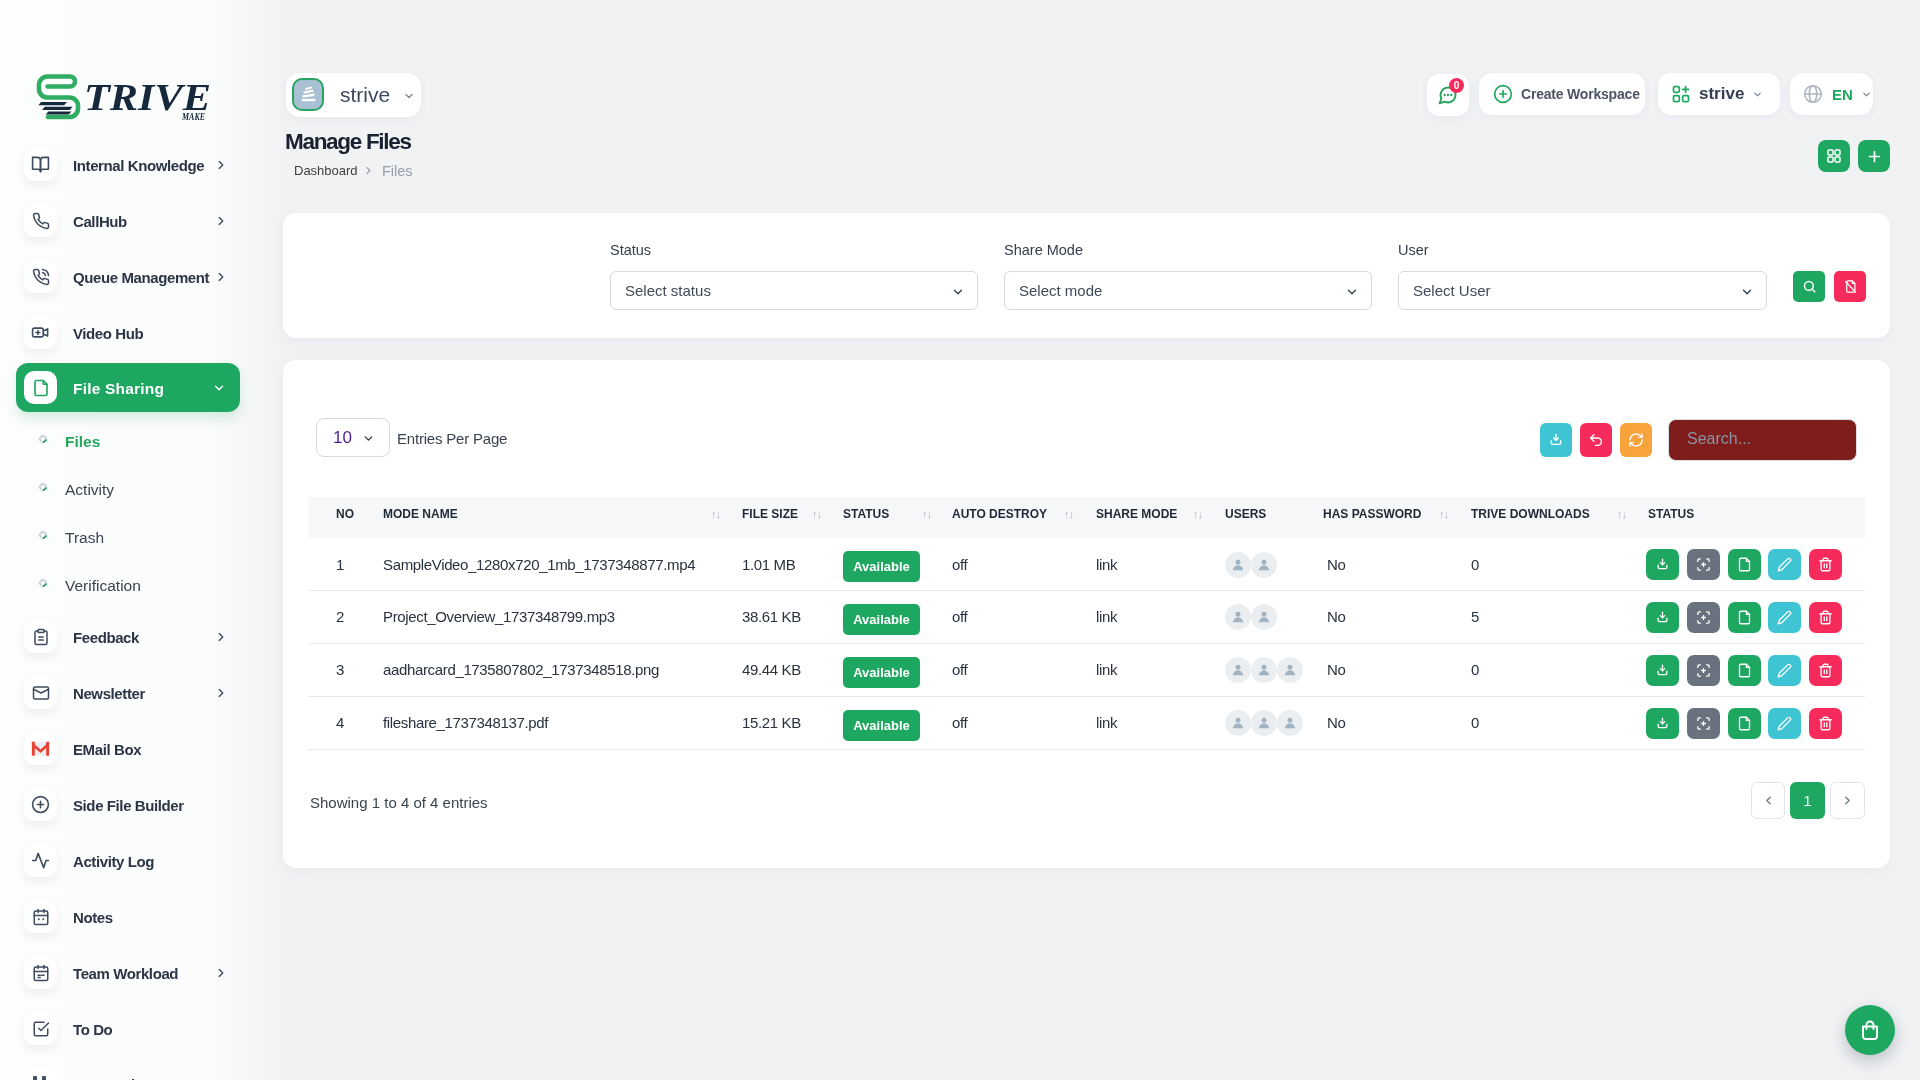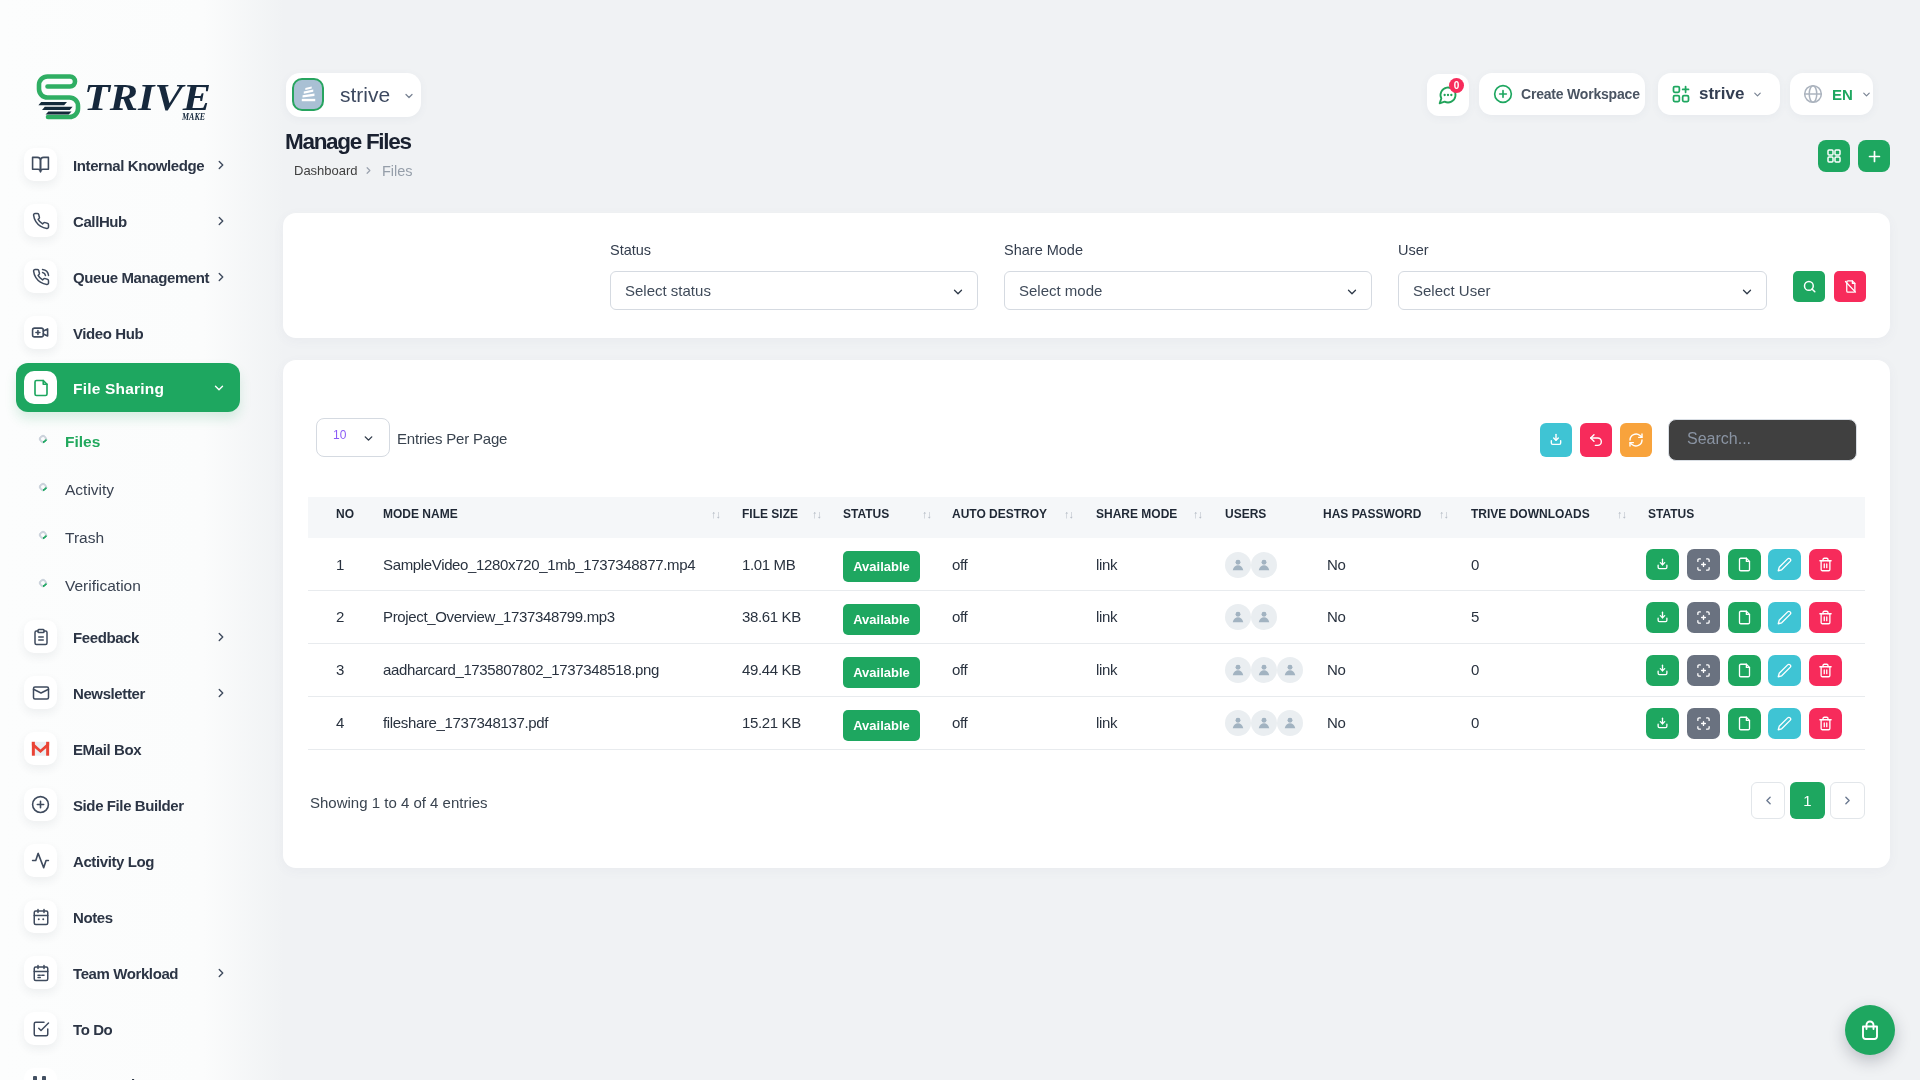--- a/index.html
+++ b/index.html
@@ -300,21 +300,21 @@
         <path d="M15 3H8a2 2 0 0 0-2 2v14a2 2 0 0 0 2 2h9a2 2 0 0 0 2-2V7z"></path>
         <path d="M15 3v4h4"></path>
         <path d="m4 4 16 17"></path>
       </svg>
 </div>
 </div>
 
 <div class="card" style="left:283px;top:360px;width:1607px;height:508px"></div>
 <div id="table">
 <div class="abs" style="left:316px;top:418px;width:74px;height:39px;border:1px solid #d5dae1;border-radius:8px;background:#fff">
-  <div style="position:absolute;left:16px;top:9px;font-size:12px;color:#8b5cf6">10</div>
+  <div style="position:absolute;left:16px;top:9px;font-size:17px;color:#4c1d95">10</div>
   <svg style="position:absolute;right:14px;top:13px" width="13" height="13" viewBox="0 0 24 24" fill="none" stroke="#2f3a49" stroke-width="2.6" stroke-linecap="round" stroke-linejoin="round">
         <polyline points="6 9 12 15 18 9"></polyline>
       </svg>
 </div>
 <div class="abs" style="left:397px;top:430px;font-size:15px;letter-spacing:-0.2px;color:#39434f">Entries Per Page</div>
 
 <div class="btn" style="left:1540px;top:423px;width:32px;height:34px;border-radius:6px;background:#3fc4d4">
 <svg width="16" height="16" viewBox="0 0 24 24" fill="none" stroke="#fff" stroke-width="2.1" stroke-linecap="round" stroke-linejoin="round">
         <path d="M12 3.5v9"></path>
         <path d="m8.5 9 3.5 3.5L15.5 9"></path>
@@ -328,21 +328,21 @@
       </svg>
 </div>
 <div class="btn" style="left:1620px;top:423px;width:32px;height:34px;border-radius:6px;background:#f8a33c">
 <svg width="16" height="16" viewBox="0 0 24 24" fill="none" stroke="#fff" stroke-width="2.1" stroke-linecap="round" stroke-linejoin="round">
         <path d="M3 12a9 9 0 0 1 15-6.7L21 8"></path>
         <path d="M21 3v5h-5"></path>
         <path d="M21 12a9 9 0 0 1-15 6.7L3 16"></path>
         <path d="M3 21v-5h5"></path>
       </svg>
 </div>
-<div class="abs" style="left:1668px;top:419px;width:189px;height:42px;border:1px solid #d9dee4;border-radius:8px;background:#404040">
+<div class="abs" style="left:1668px;top:419px;width:189px;height:42px;border:1px solid #d9dee4;border-radius:8px;background:#7f1d1d">
   <div style="position:absolute;left:18px;top:10px;font-size:16px;color:#8a94a3">Search...</div>
 </div>
 
 <div class="abs" style="left:308px;top:497px;width:1557px;height:41px;background:#f5f7f9"></div>
 <div class="th" style="left:336px;top:507px">NO</div>
 <div class="th" style="left:383px;top:507px">MODE NAME</div>
 <div class="sort" style="left:711px;top:508px">↑↓</div>
 <div class="th" style="left:742px;top:507px">FILE SIZE</div>
 <div class="sort" style="left:812px;top:508px">↑↓</div>
 <div class="th" style="left:843px;top:507px">STATUS</div>

